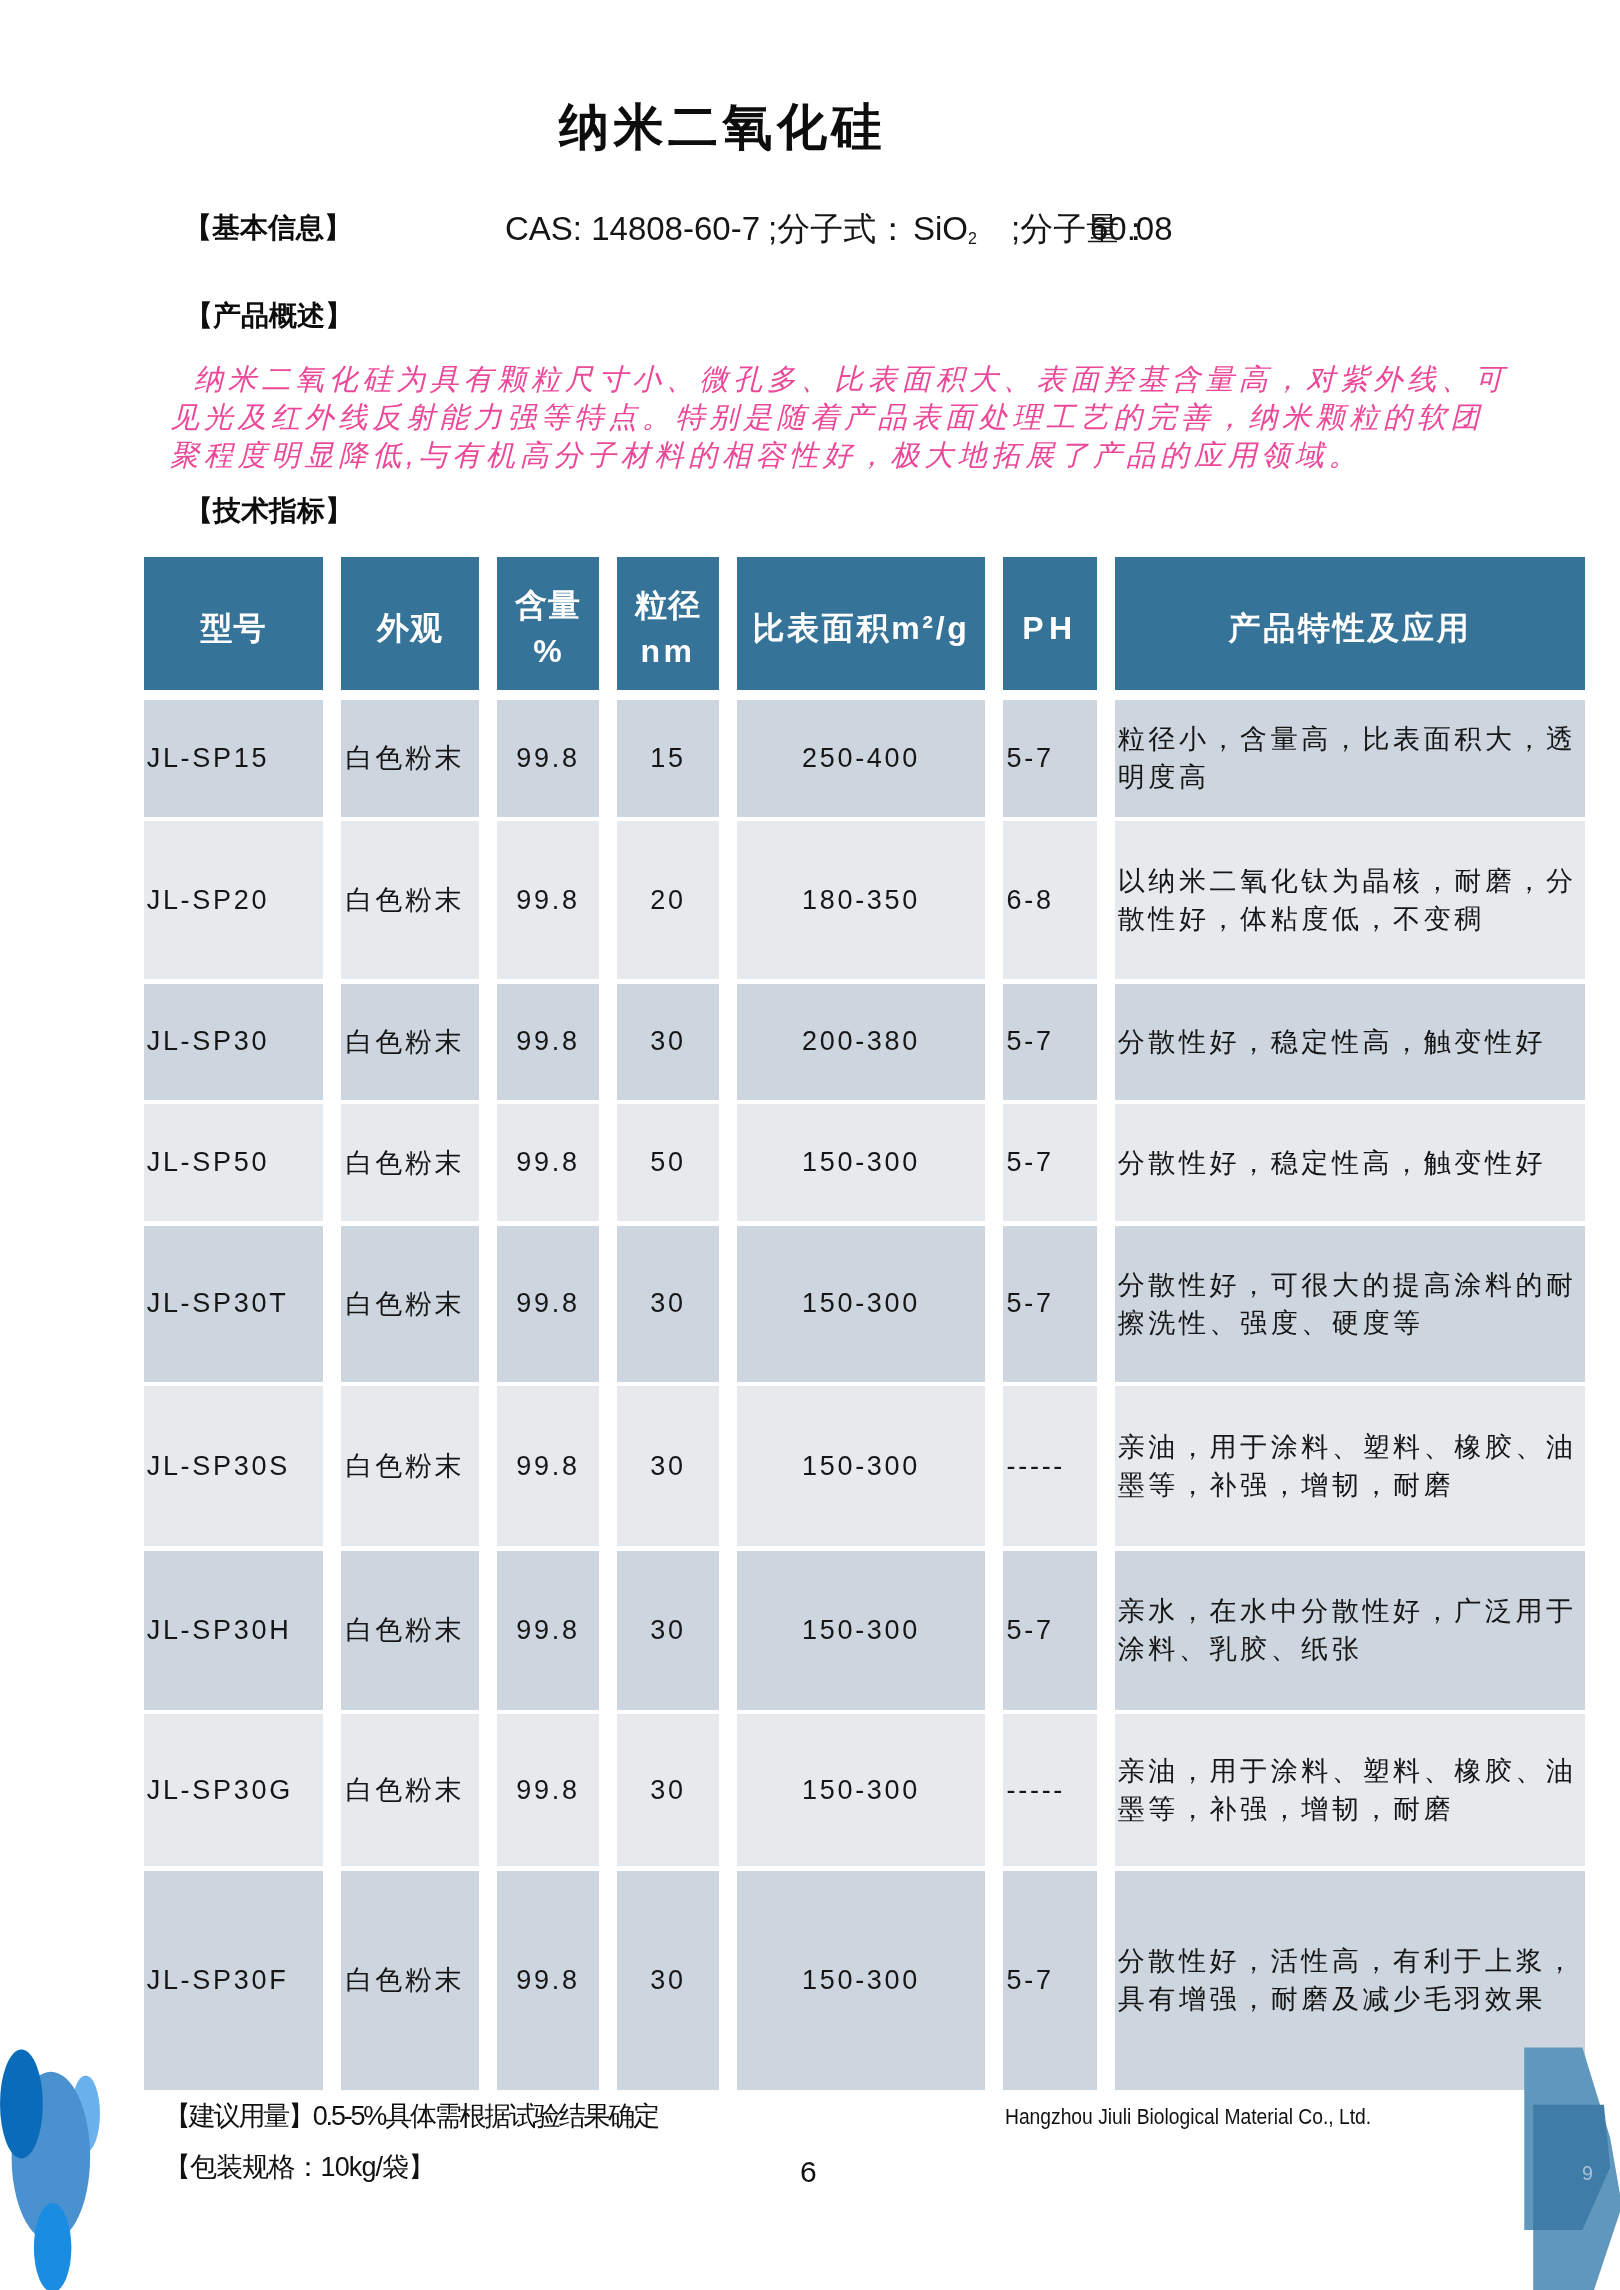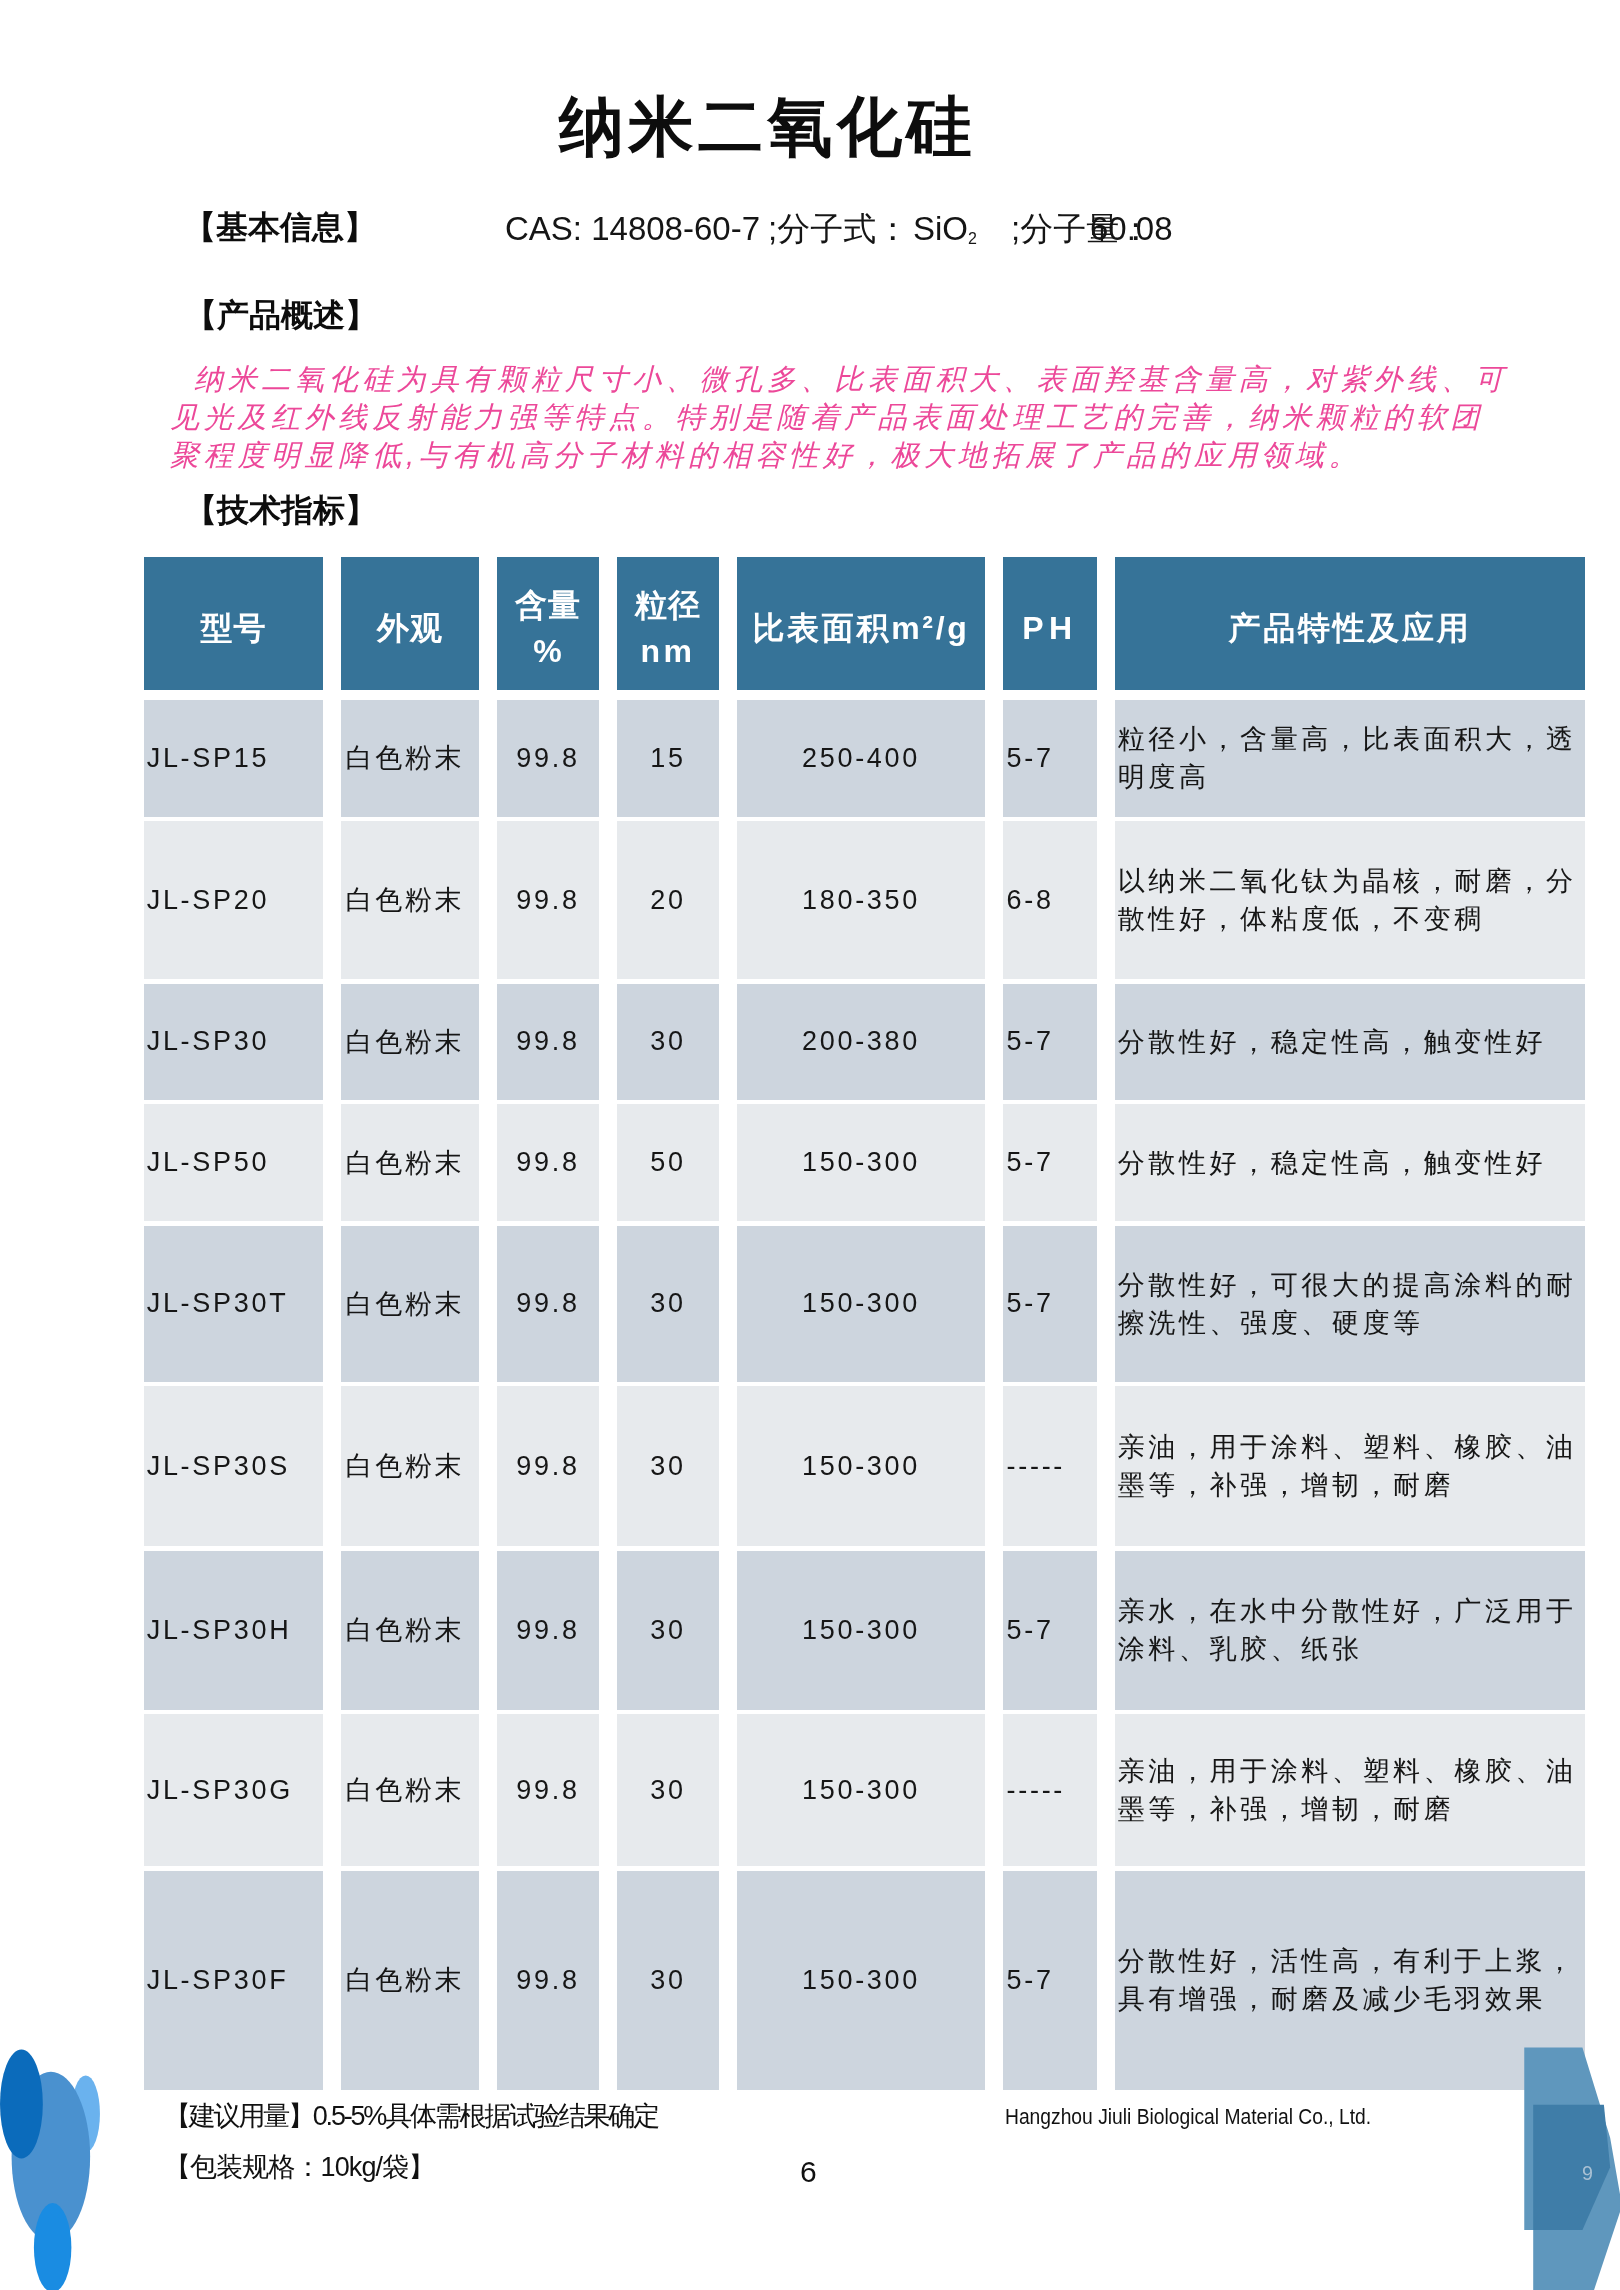--- a/index.html
+++ b/index.html
@@ -3,22 +3,22 @@
 <meta charset="utf-8">
 <style>
   html, body { margin: 0; padding: 0; background: #ffffff; }
   #page {
     position: relative; width: 1620px; height: 2290px; overflow: hidden;
     background: #ffffff; color: #111111;
     font-family: "Liberation Sans", "DejaVu Sans", sans-serif;
   }
   .abs { position: absolute; white-space: nowrap; }
 
-  .title { left: 559px; top: 100px; font-size: 65px; line-height: 54px; font-weight: bold; letter-spacing: 4.5px; color: #0d0d0d; }
-  .h { font-size: 32px; line-height: 39px; font-weight: bold; color: #0d0d0d; }
+  .title { left: 559px; top: 100px; font-size: 50px; line-height: 54px; font-weight: bold; letter-spacing: 4.5px; color: #0d0d0d; }
+  .h { font-size: 28px; line-height: 39px; font-weight: bold; color: #0d0d0d; }
   .h-basic { left: 184px; top: 208px; }
   .h-overview { left: 185px; top: 296px; }
   .h-specs { left: 185px; top: 491px; }
 
   .info { top: 209px; font-size: 33px; line-height: 39px; color: #151515; }
   .info-cas { left: 505px; }
   .info-flabel { left: 768px; }
   .info-formula { left: 913px; }
   .info-formula sub { font-size: 16px; vertical-align: -3.6px; }
   .info-mwlabel { left: 1011px; }

